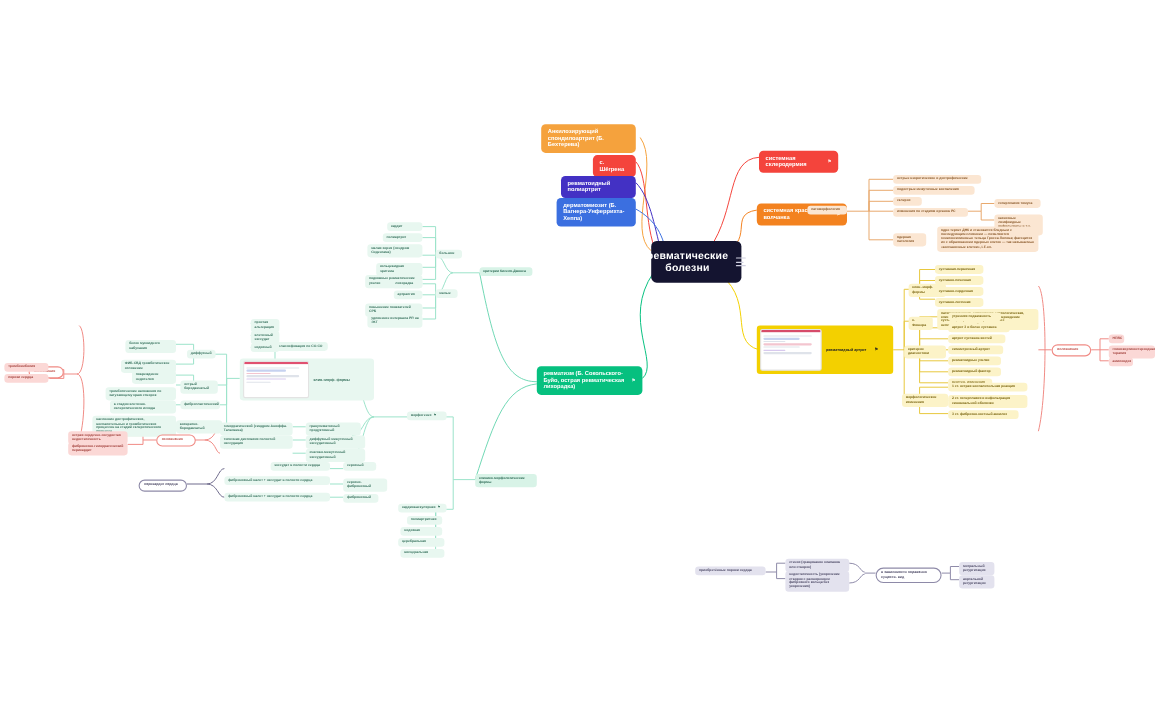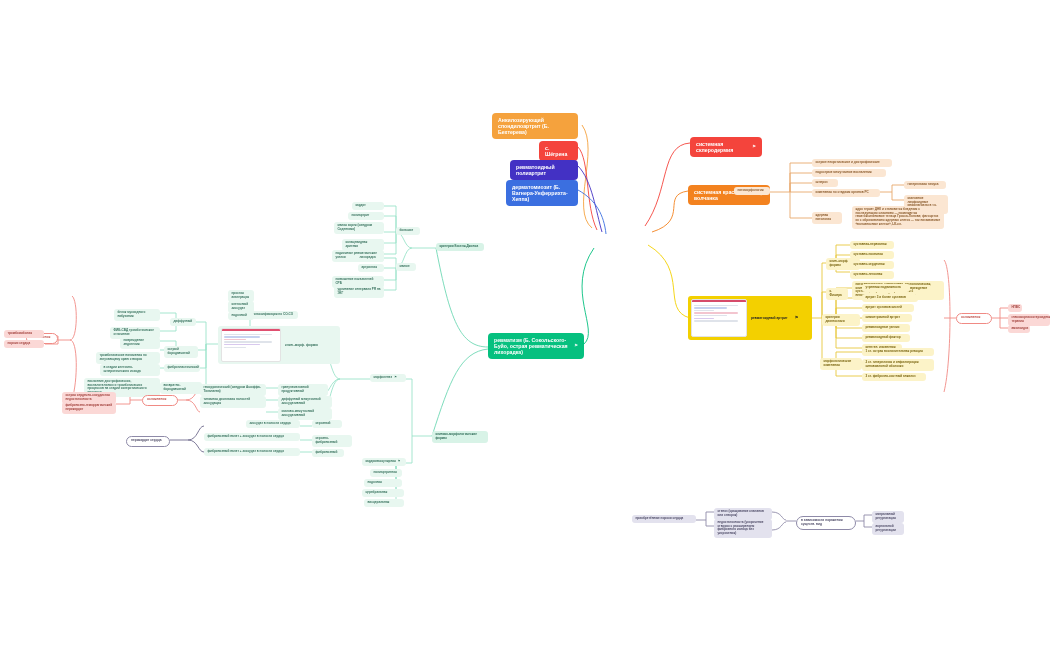--- a/index.html
+++ b/index.html
@@ -252,20 +252,28 @@
       <path d="M772 530 C 782 530 782 522 786 522" stroke="#8e8aa8"></path>
       <path d="M786 521 H 796" stroke="#8e8aa8"></path>
       <path d="M856 521 H 864" stroke="#8e8aa8"></path>
       <path d="M864 521 V 515" stroke="#8e8aa8"></path>
         <path d="M864 515 H 872" stroke="#8e8aa8"></path>
       <path d="M864 521 V 527" stroke="#8e8aa8"></path>
         <path d="M864 527 H 872" stroke="#8e8aa8"></path>
     </g>
   </svg>
 
+  <div class="node central" style="left:592px;top:219px;width:82px;">
+    <span class="txt">ревматические болезни</span>
+    <span class="burger">
+        <i></i>
+        <i></i>
+        <i></i>
+      </span>
+  </div>
 
   <div class="node pill orange" style="left:492px;top:113px;width:86px;">
     <span class="txt">Анкилозирующий спондилоартрит (Б. Бехтерева)</span>
   </div>
 
   <div class="node pill red" style="left:539px;top:141px;width:39px;">
     <span class="txt">с. Шёгрена</span>
   </div>
 
   <div class="node pill indigo" style="left:510px;top:160px;width:68px;">

